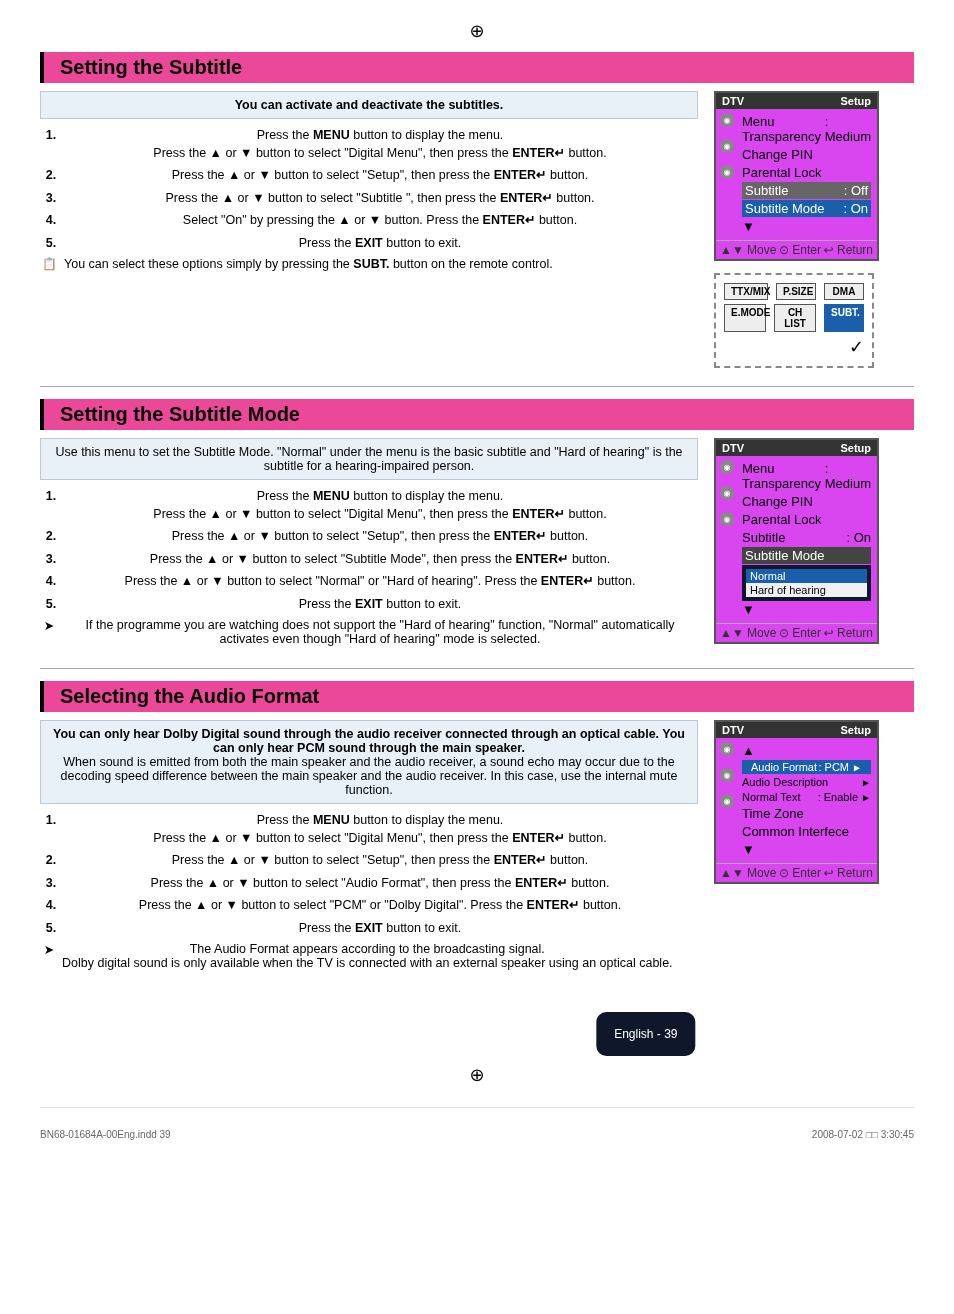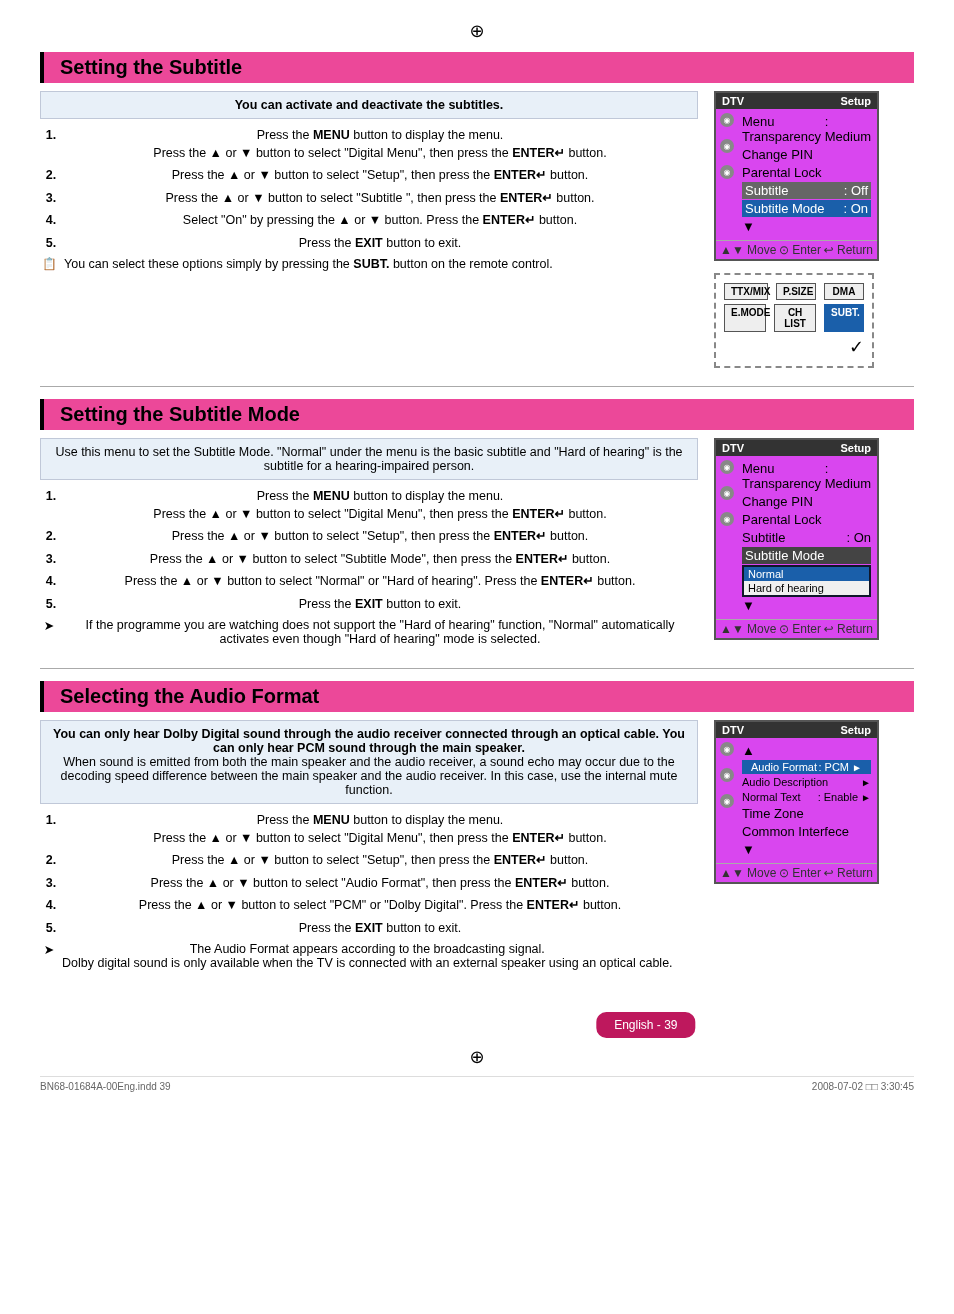--- a/index.html
+++ b/index.html
@@ -195,52 +195,52 @@
     .remote-btn.active {
       background: #1a5faa;
       color: #fff;
       border-color: #1a5faa;
     }
 
     
     .page-footer {
       text-align: center;
       margin-top: 20px;
-      background: #be185d;
+      background: #0f172a;
       color: #fff;
       display: inline-block;
-      padding: 6px 18px;
+      padding: 15px 18px;
       border-radius: 10px;
       font-size: 12px;
       margin-left: 50%;
       transform: translateX(-50%);
     }
 
     
     .doc-footer {
       display: flex;
       justify-content: space-between;
       font-size: 10px;
       color: #666;
-      margin-top: 8px;
+      margin-top: 21px;
       border-top: 1px solid #ddd;
-      padding-top: 4px;
+      padding-top: 21px;
     }
 
     
     .section-divider {
       border: none;
       border-top: 1px solid #aaa;
       margin: 12px 0;
     }
 
     
     .dtv-dropdown {
       background: #f0f0f0;
-      border: 2px solid #0f172a;
+      border: 4px solid #0f172a;
       margin-top: 1px;
     }
     .dtv-dropdown-item {
       padding: 1px 4px;
       font-size: 11px;
     }
     .dtv-dropdown-item.selected {
       background: #1a5faa;
       color: #fff;
     }

